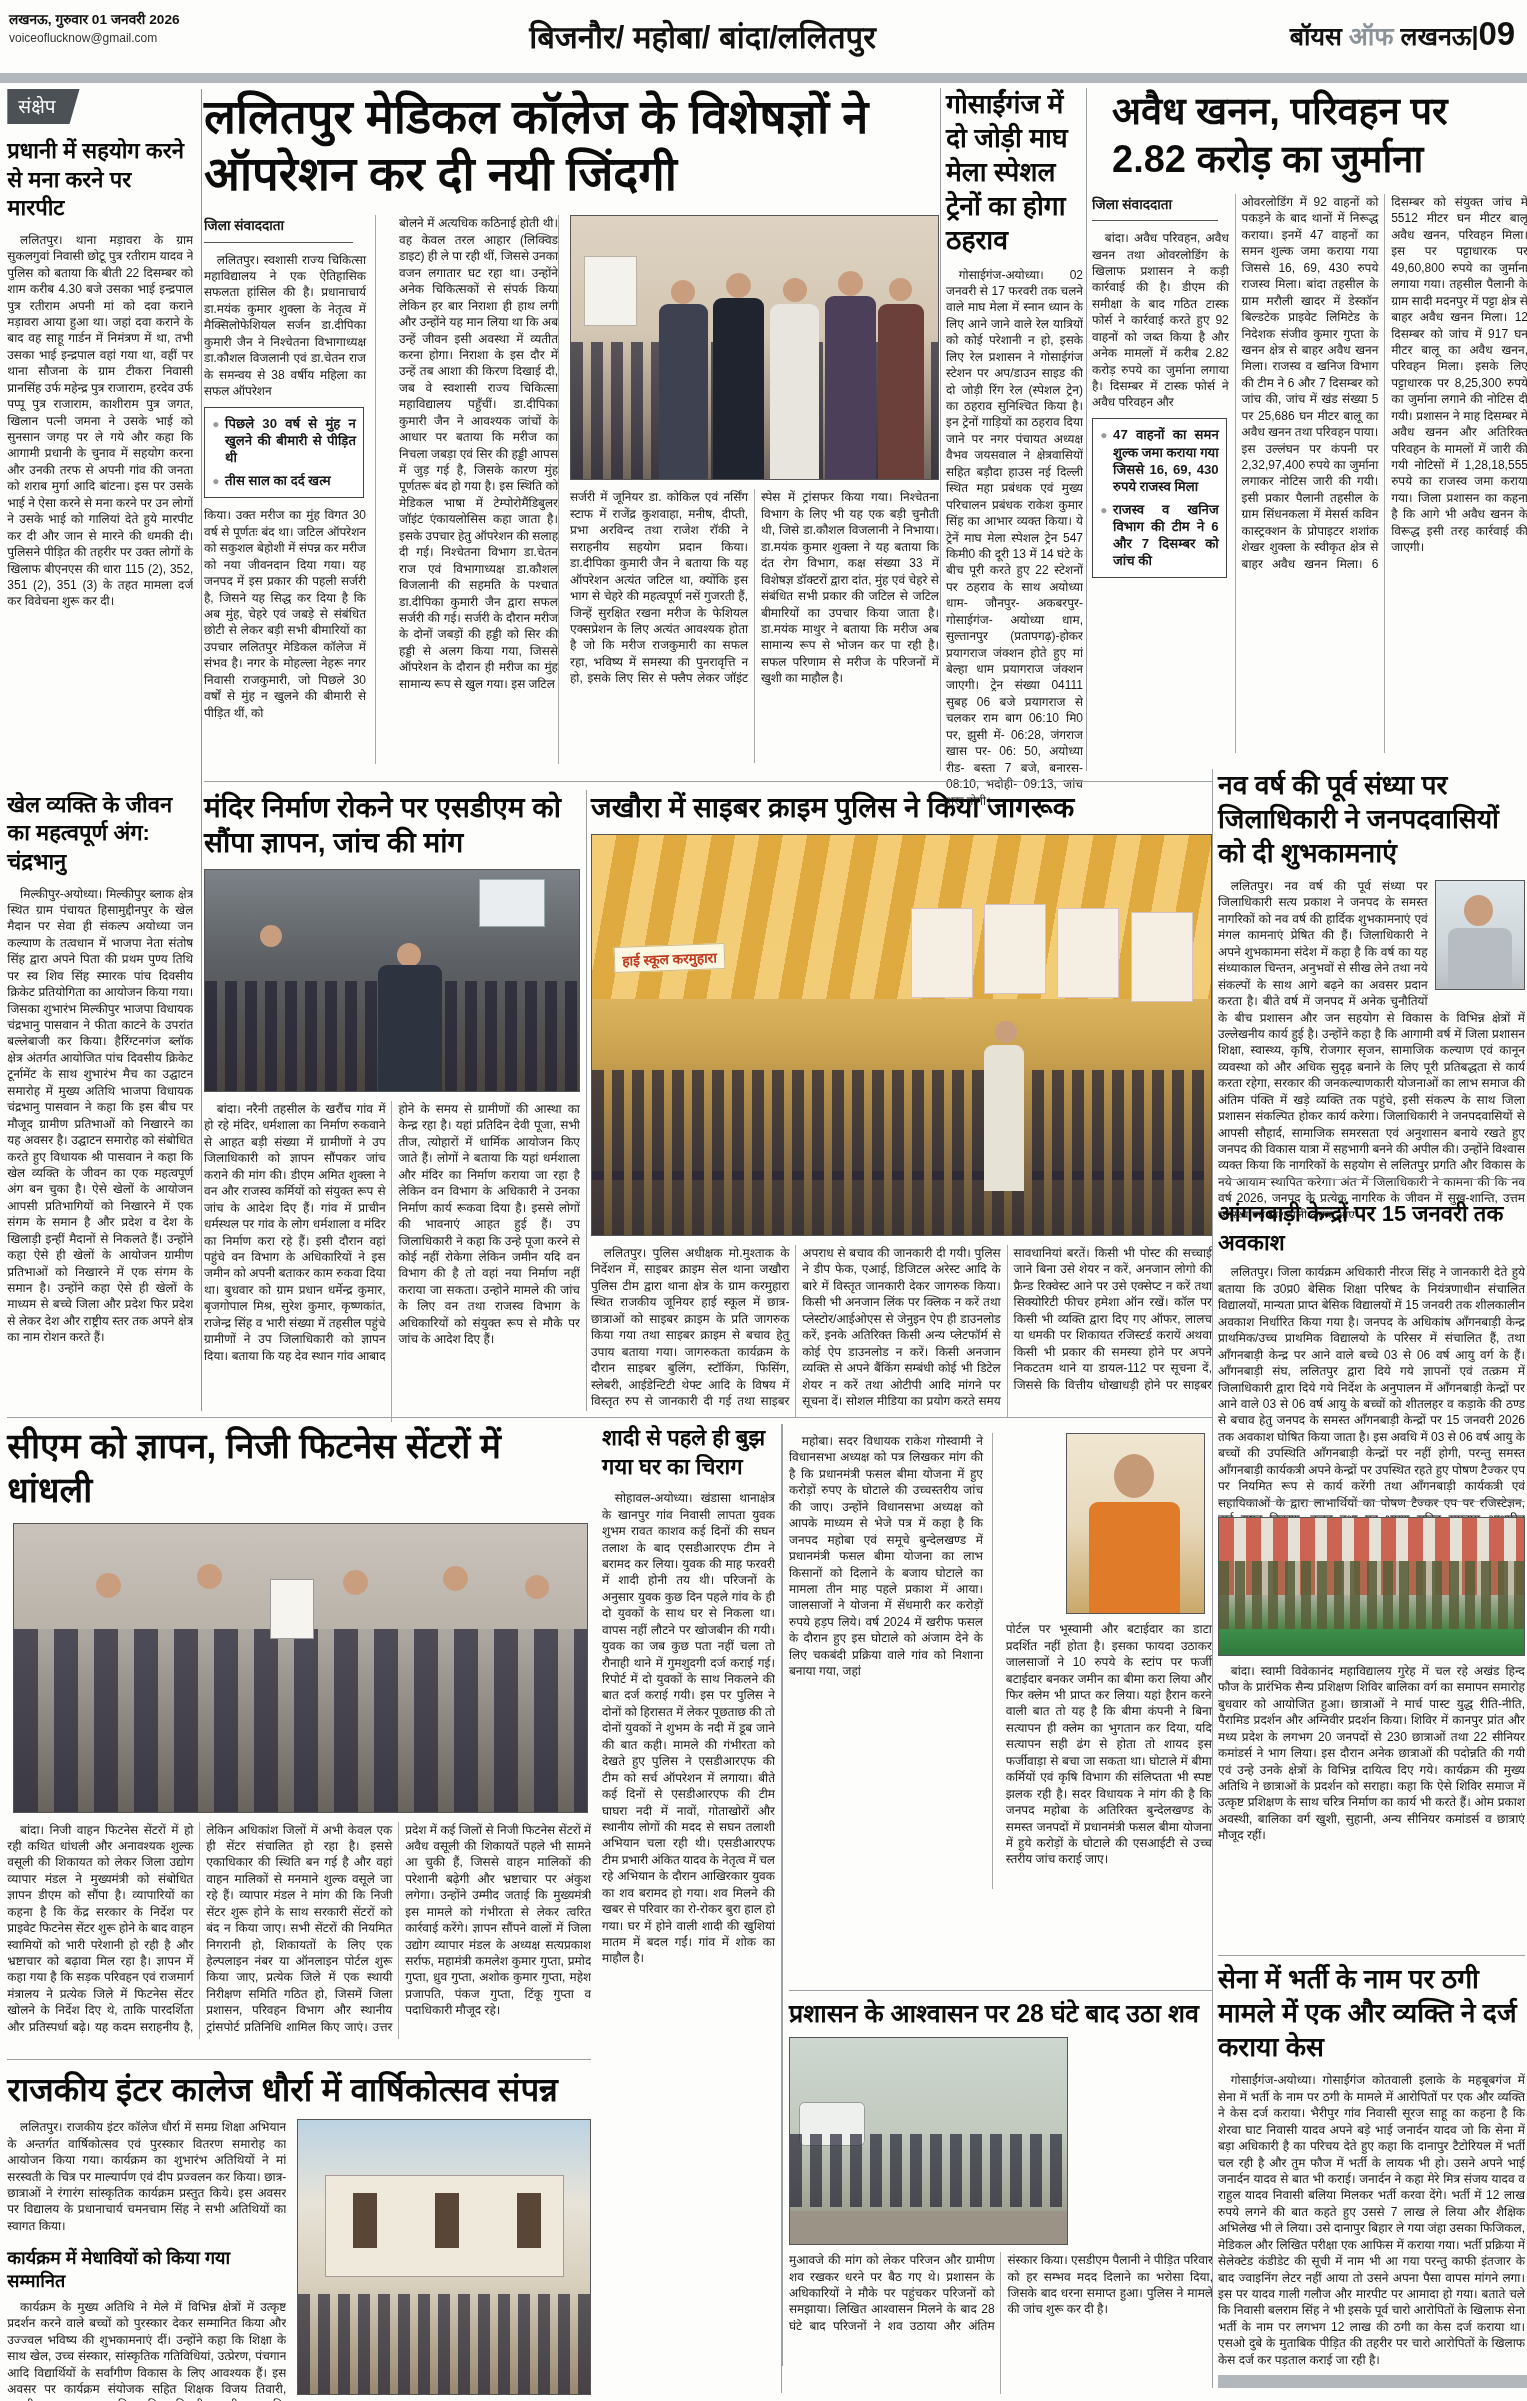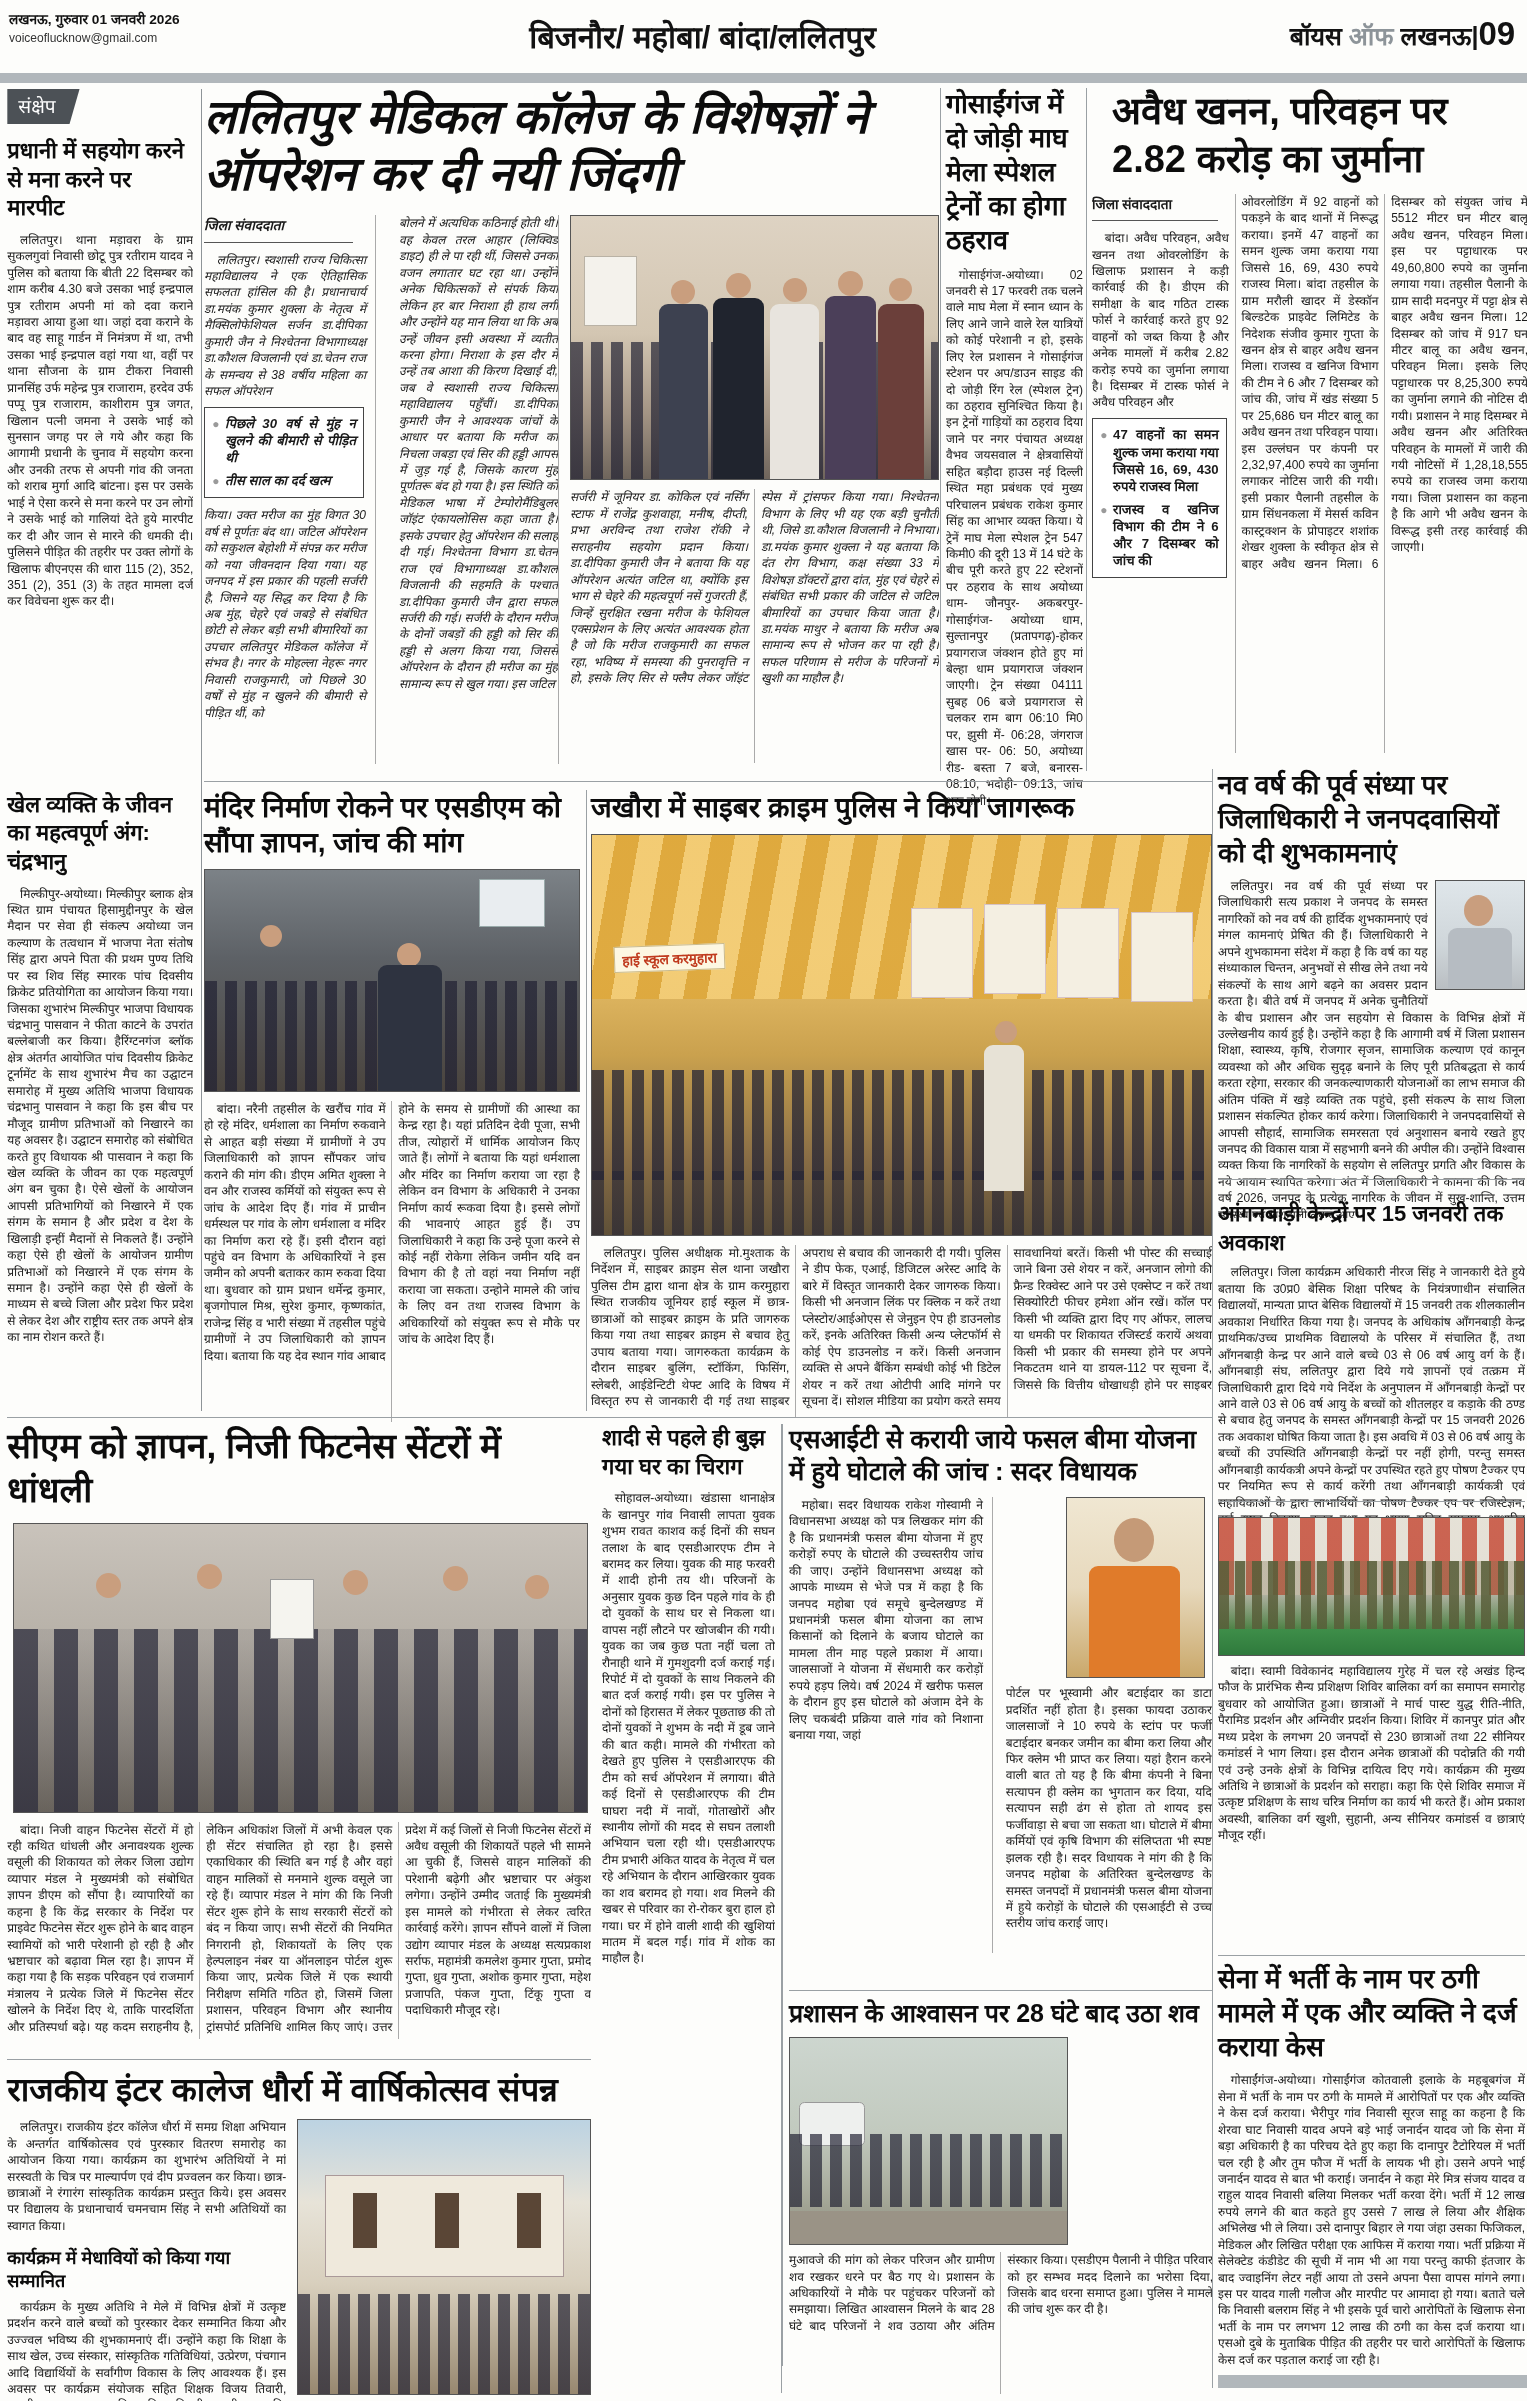--- a/index.html
+++ b/index.html
@@ -72,21 +72,21 @@
     <h3 class="h-small" style="margin:12.8px 0 9px;">प्रधानी में सहयोग करने से मना करने पर मारपीट</h3>
     <div class="body clip" style="height:548px;">
       <p class="indent">ललितपुर। थाना मड़ावरा के ग्राम सुकलगुवां निवासी छोटू पुत्र रतीराम यादव ने पुलिस को बताया कि बीती 22 दिसम्बर को शाम करीब 4.30 बजे उसका भाई इन्द्रपाल पुत्र रतीराम अपनी मां को दवा कराने मड़ावरा आया हुआ था। जहां दवा कराने के बाद वह साहू गार्डन में निमंत्रण में था, तभी उसका भाई इन्द्रपाल वहां गया था, वहीं पर थाना सौजना के ग्राम टीकरा निवासी प्रानसिंह उर्फ महेन्द्र पुत्र राजाराम, हरदेव उर्फ पप्पू पुत्र राजाराम, काशीराम पुत्र जगत, खिलान पत्नी जमना ने उसके भाई को सुनसान जगह पर ले गये और कहा कि आगामी प्रधानी के चुनाव में सहयोग करना और उनकी तरफ से अपनी गांव की जनता को शराब मुर्गा आदि बांटना। इस पर उसके भाई ने ऐसा करने से मना करने पर उन लोगों ने उसके भाई को गालियां देते हुये मारपीट कर दी और जान से मारने की धमकी दी। पुलिसने पीड़ित की तहरीर पर उक्त लोगों के खिलाफ बीएनएस की धारा 115 (2), 352, 351 (2), 351 (3) के तहत मामला दर्ज कर विवेचना शुरू कर दी।</p>
     </div>
     <h3 class="h-small" style="margin:11px 0 9px;">खेल व्यक्ति के जीवन का महत्वपूर्ण अंग: चंद्रभानु</h3>
     <div class="body clip" style="height:584px;">
       <p class="indent">मिल्कीपुर-अयोध्या। मिल्कीपुर ब्लाक क्षेत्र स्थित ग्राम पंचायत हिसामुद्दीनपुर के खेल मैदान पर सेवा ही संकल्प अयोध्या जन कल्याण के तत्वधान में भाजपा नेता संतोष सिंह द्वारा अपने पिता की प्रथम पुण्य तिथि पर स्व शिव सिंह स्मारक पांच दिवसीय क्रिकेट प्रतियोगिता का आयोजन किया गया। जिसका शुभारंभ मिल्कीपुर भाजपा विधायक चंद्रभानु पासवान ने फीता काटने के उपरांत बल्लेबाजी कर किया। हैरिंग्टनगंज ब्लॉक क्षेत्र अंतर्गत आयोजित पांच दिवसीय क्रिकेट टूर्नामेंट के साथ शुभारंभ मैच का उद्घाटन समारोह में मुख्य अतिथि भाजपा विधायक चंद्रभानु पासवान ने कहा कि इस बीच पर मौजूद ग्रामीण प्रतिभाओं को निखारने का यह अवसर है। उद्घाटन समारोह को संबोधित करते हुए विधायक श्री पासवान ने कहा कि खेल व्यक्ति के जीवन का एक महत्वपूर्ण अंग बन चुका है। ऐसे खेलों के आयोजन आपसी प्रतिभागियों को निखारने में एक संगम के समान है और प्रदेश व देश के खिलाड़ी इन्हीं मैदानों से निकलते हैं। उन्होंने कहा ऐसे ही खेलों के आयोजन ग्रामीण प्रतिभाओं को निखारने में एक संगम के समान है। उन्होंने कहा ऐसे ही खेलों के माध्यम से बच्चे जिला और प्रदेश फिर प्रदेश से लेकर देश और राष्ट्रीय स्तर तक अपने क्षेत्र का नाम रोशन करते हैं।</p>
     </div>
   </div>
 
-  <div class="abs" style="left:204px;top:88px;width:734px;font-style:italic;">
+  <div class="abs" style="left:204px;top:88px;width:734px;">
     <h1 class="h-lead">ललितपुर मेडिकल कॉलेज के विशेषज्ञों ने ऑपरेशन कर दी नयी जिंदगी</h1>
     <div style="display:grid;grid-template-columns:172px 172px 369px;column-gap:11px;margin-top:12.8px;height:549px;">
       <div class="body clip" style="border-right:0.9px solid #aaa;padding-right:9px;">
         <div class="byline">जिला संवाददाता</div>
         <hr class="byrule">
         <p class="indent">ललितपुर। स्वशासी राज्य चिकित्सा महाविद्यालय ने एक ऐतिहासिक सफलता हांसिल की है। प्रधानाचार्य डा.मयंक कुमार शुक्ला के नेतृत्व में मैक्सिलोफेशियल सर्जन डा.दीपिका कुमारी जैन ने निश्चेतना विभागाध्यक्ष डा.कौशल विजलानी एवं डा.चेतन राज के समन्वय से 38 वर्षीय महिला का सफल ऑपरेशन</p>
         <div class="bulletbox">
           <div class="bi">
               <span class="dot">●</span>
               <span>पिछले 30 वर्ष से मुंह न खुलने की बीमारी से पीड़ित थी</span>
@@ -258,21 +258,20 @@
   </div>
 
   <div class="abs" style="left:602px;top:1424px;width:173px;border-right:0.9px solid #9aa0a4;padding-right:7.3px;">
     <h2 class="h-small">शादी से पहले ही बुझ गया घर का चिराग</h2>
     <div class="body clip" style="height:876px;margin-top:9px;">
       <p class="indent">सोहावल-अयोध्या। खंडासा थानाक्षेत्र के खानपुर गांव निवासी लापता युवक शुभम रावत काशव कई दिनों की सघन तलाश के बाद एसडीआरएफ टीम ने बरामद कर लिया। युवक की माह फरवरी में शादी होनी तय थी। परिजनों के अनुसार युवक कुछ दिन पहले गांव के ही दो युवकों के साथ घर से निकला था। वापस नहीं लौटने पर खोजबीन की गयी। युवक का जब कुछ पता नहीं चला तो रौनाही थाने में गुमशुदगी दर्ज कराई गई। रिपोर्ट में दो युवकों के साथ निकलने की बात दर्ज कराई गयी। इस पर पुलिस ने दोनों को हिरासत में लेकर पूछताछ की तो दोनों युवकों ने शुभम के नदी में डूब जाने की बात कही। मामले की गंभीरता को देखते हुए पुलिस ने एसडीआरएफ की टीम को सर्च ऑपरेशन में लगाया। बीते कई दिनों से एसडीआरएफ की टीम घाघरा नदी में नावों, गोताखोरों और स्थानीय लोगों की मदद से सघन तलाशी अभियान चला रही थी। एसडीआरएफ टीम प्रभारी अंकित यादव के नेतृत्व में चल रहे अभियान के दौरान आखिरकार युवक का शव बरामद हो गया। शव मिलने की खबर से परिवार का रो-रोकर बुरा हाल हो गया। घर में होने वाली शादी की खुशियां मातम में बदल गईं। गांव में शोक का माहौल है।</p>
     </div>
   </div>
 
   <div class="abs" style="left:789px;top:1424px;width:424px;">
-    <h2 class="h-sec" style="font-size:25.6px;">एसआईटी से करायी जाये फसल बीमा योजना में हुये घोटाले की जांच : सदर विधायक</h2>
     <div style="display:grid;grid-template-columns:204px 206px;column-gap:12.8px;margin-top:9px;">
       <div class="body clip" style="height:456px;border-right:0.9px solid #aaa;padding-right:9px;">
         <p class="indent">महोबा। सदर विधायक राकेश गोस्वामी ने विधानसभा अध्यक्ष को पत्र लिखकर मांग की है कि प्रधानमंत्री फसल बीमा योजना में हुए करोड़ों रुपए के घोटाले की उच्चस्तरीय जांच की जाए। उन्होंने विधानसभा अध्यक्ष को आपके माध्यम से भेजे पत्र में कहा है कि जनपद महोबा एवं समूचे बुन्देलखण्ड में प्रधानमंत्री फसल बीमा योजना का लाभ किसानों को दिलाने के बजाय घोटाले का मामला तीन माह पहले प्रकाश में आया। जालसाजों ने योजना में सेंधमारी कर करोड़ों रुपये हड़प लिये। वर्ष 2024 में खरीफ फसल के दौरान हुए इस घोटाले को अंजाम देने के लिए चकबंदी प्रक्रिया वाले गांव को निशाना बनाया गया, जहां</p>
       </div>
       <div>
         <div class="photo" style="width:137px;height:179px;margin:0 0 7.3px 60px;background:linear-gradient(180deg,#f0e7d2 0%,#e7d9bd 50%,#caa86a 100%);">
           <div class="ph-head" style="left:47px;top:20px;width:40px;height:44px;background:#c59a77;"></div>
           <div class="ph-torso" style="left:22px;top:68px;width:91px;height:111px;background:#e07b2a;"></div>
         </div>
         <div class="body clip" style="height:270px;">

